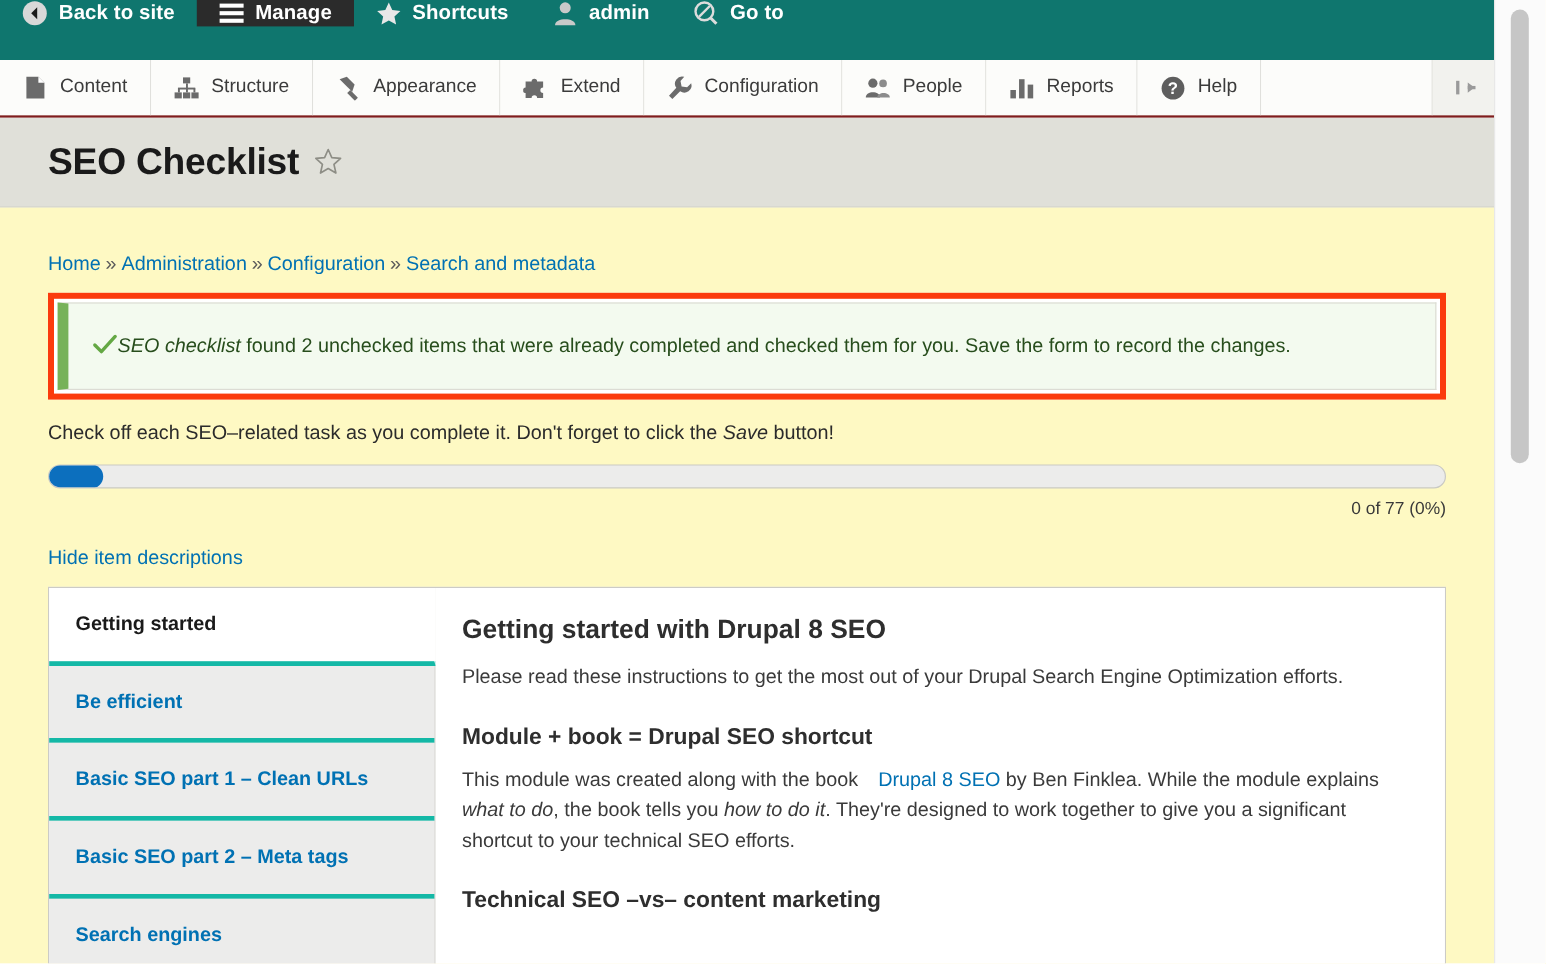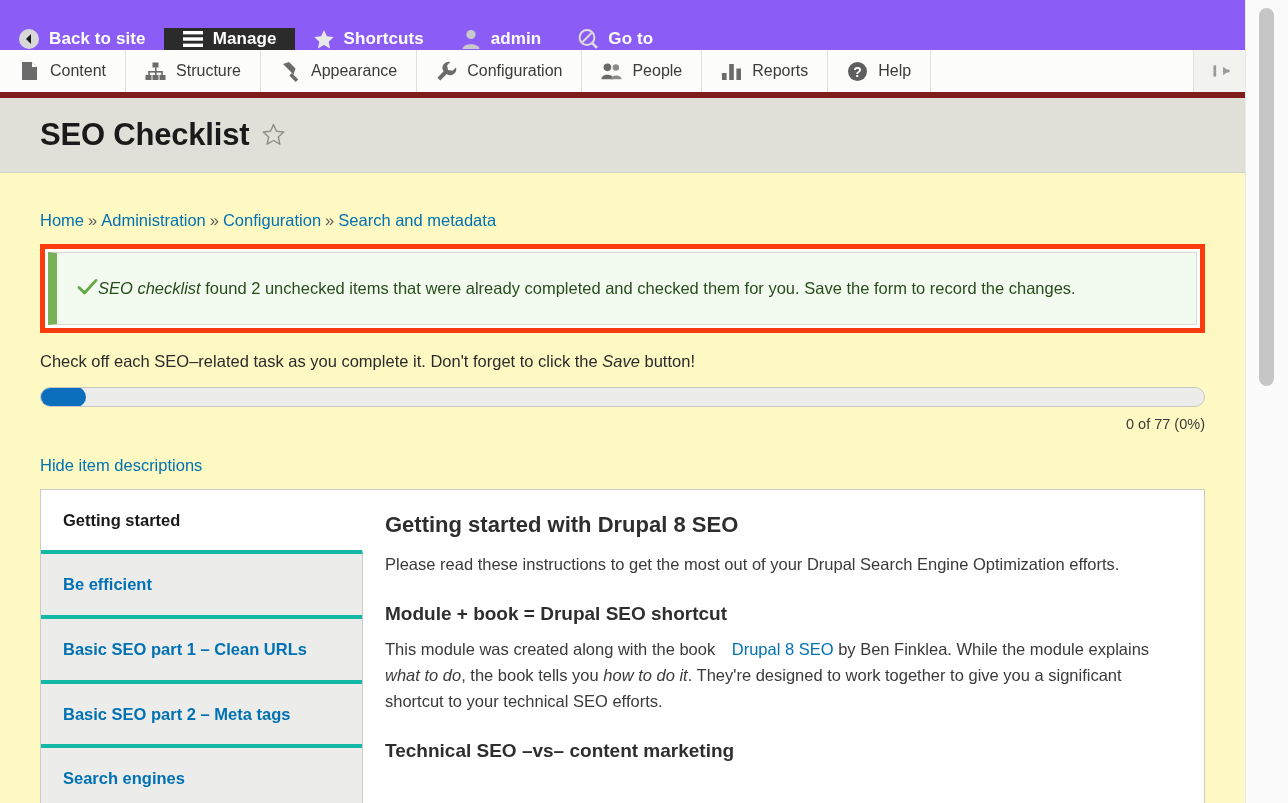--- a/index.html
+++ b/index.html
@@ -15,23 +15,23 @@
     position: relative;
     width: 1288px; height: 803px;
     overflow: hidden;
     background: #fff;
   }
 
   
   .admin-bar {
     position: relative;
     height: 50px;
-    background: #8b5cf6;
-    display: flex;
-    align-items: flex-end;
+    background: #0f766e;
+    display: flex;
+    align-items: flex-start;
     width: 1245px;
   }
   .admin-bar-item {
     display: flex;
     align-items: center;
     gap: 9px;
     padding: 0 18px;
     color: #fff;
     font-size: 17px;
     font-weight: bold;
@@ -42,21 +42,21 @@
   .admin-bar-item.active {
     background: #2b2b2b;
   }
   .ab-ico { display: inline-flex; align-items: center; justify-content: center; width: 22px; height: 22px; }
 
   
   .tray-bar {
     position: relative;
     height: 48px;
     background: #fcfcfa;
-    border-bottom: 6px solid #7f1d1d;
+    border-bottom: 2px solid #7f1d1d;
     display: flex;
     align-items: stretch;
     width: 1249px;
   }
   .tray-item {
     display: flex;
     align-items: center;
     gap: 10px;
     padding: 0 19px;
     font-size: 16px;
@@ -349,20 +349,28 @@
     <div class="tray-item">
       <span class="tr-ico">
         <svg width="21" height="21" viewBox="0 0 21 21">
             <path d="M3 3 L9 1 L15.5 7.5 L13.5 13.5 Z" fill="#6b6b6b"></path>
             <rect x="12" y="12" width="3.6" height="9" fill="#6b6b6b" transform="rotate(-45 13.8 16.5)"></rect>
           </svg>
       </span>
       <span>Appearance</span>
     </div>
 
+    <div class="tray-item">
+      <span class="tr-ico">
+        <svg width="21" height="20" viewBox="0 0 21 20">
+            <path d="M2 5 h5 a2.3 2.3 0 0 1 4.6 0 h5 v5 a2.3 2.3 0 0 0 0 4.6 v4 h-5 a2.3 2.3 0 0 0-4.6 0 h-5 v-4 a2.3 2.3 0 0 1 0-4.6 Z" fill="#6b6b6b"></path>
+          </svg>
+      </span>
+      <span>Extend</span>
+    </div>
 
     <div class="tray-item">
       <span class="tr-ico">
         <svg width="21" height="21" viewBox="0 0 21 21">
             <path d="M14.2 1 a6 6 0 0 0-6.6 9.2 L1.5 16.7 l2.8 2.8 L10.8 13 A6 6 0 0 0 20 6.4 L16.6 9.8 L12 9 L11.1 4.4 Z" fill="#6b6b6b"></path>
           </svg>
       </span>
       <span>Configuration</span>
     </div>
 

